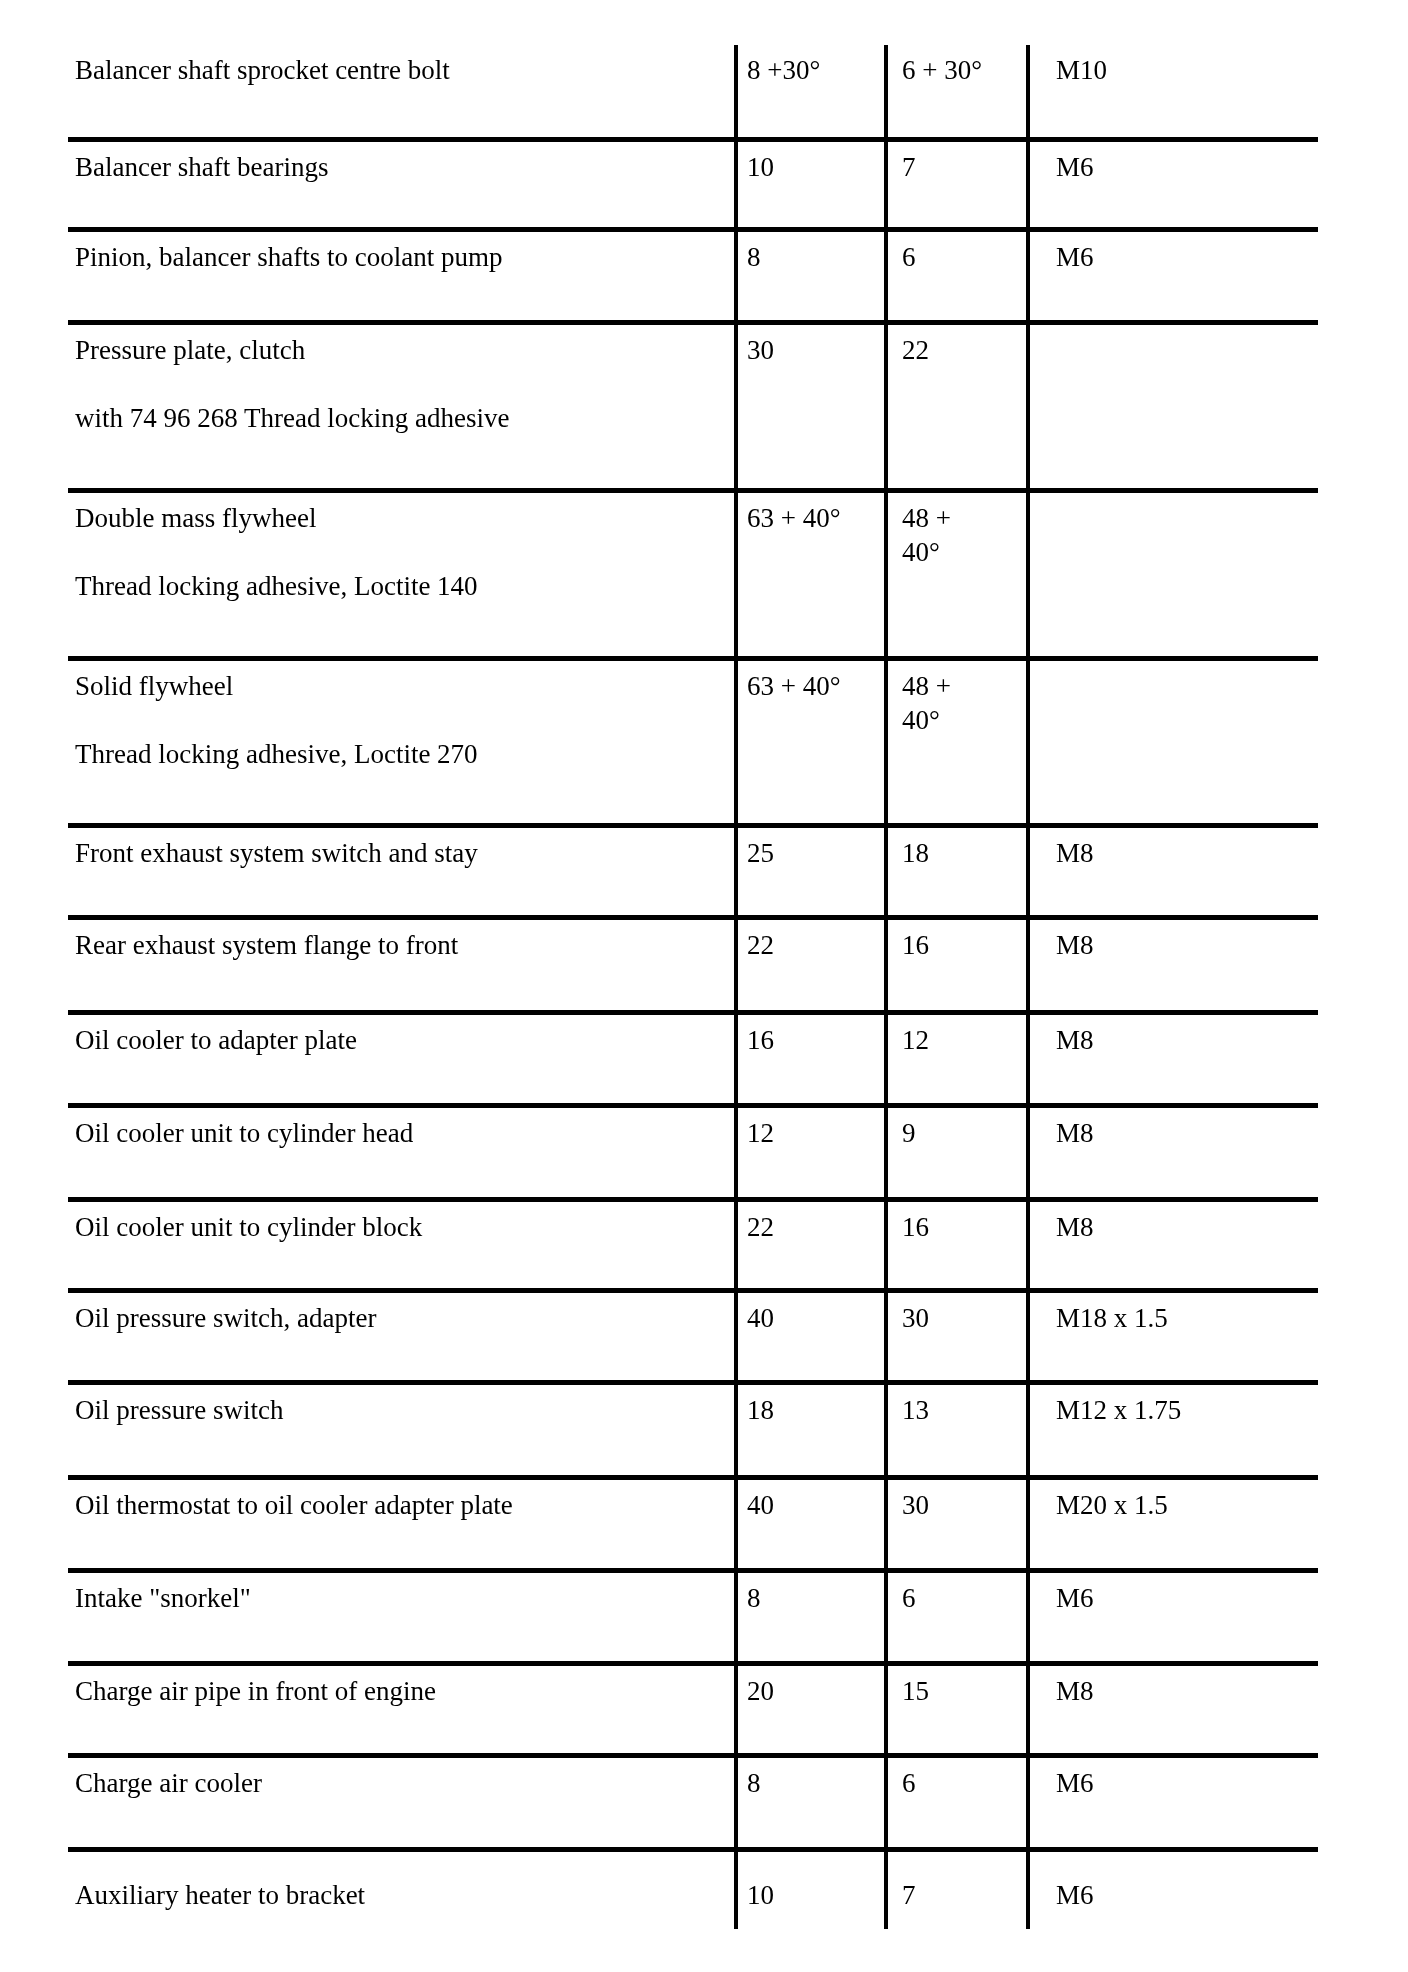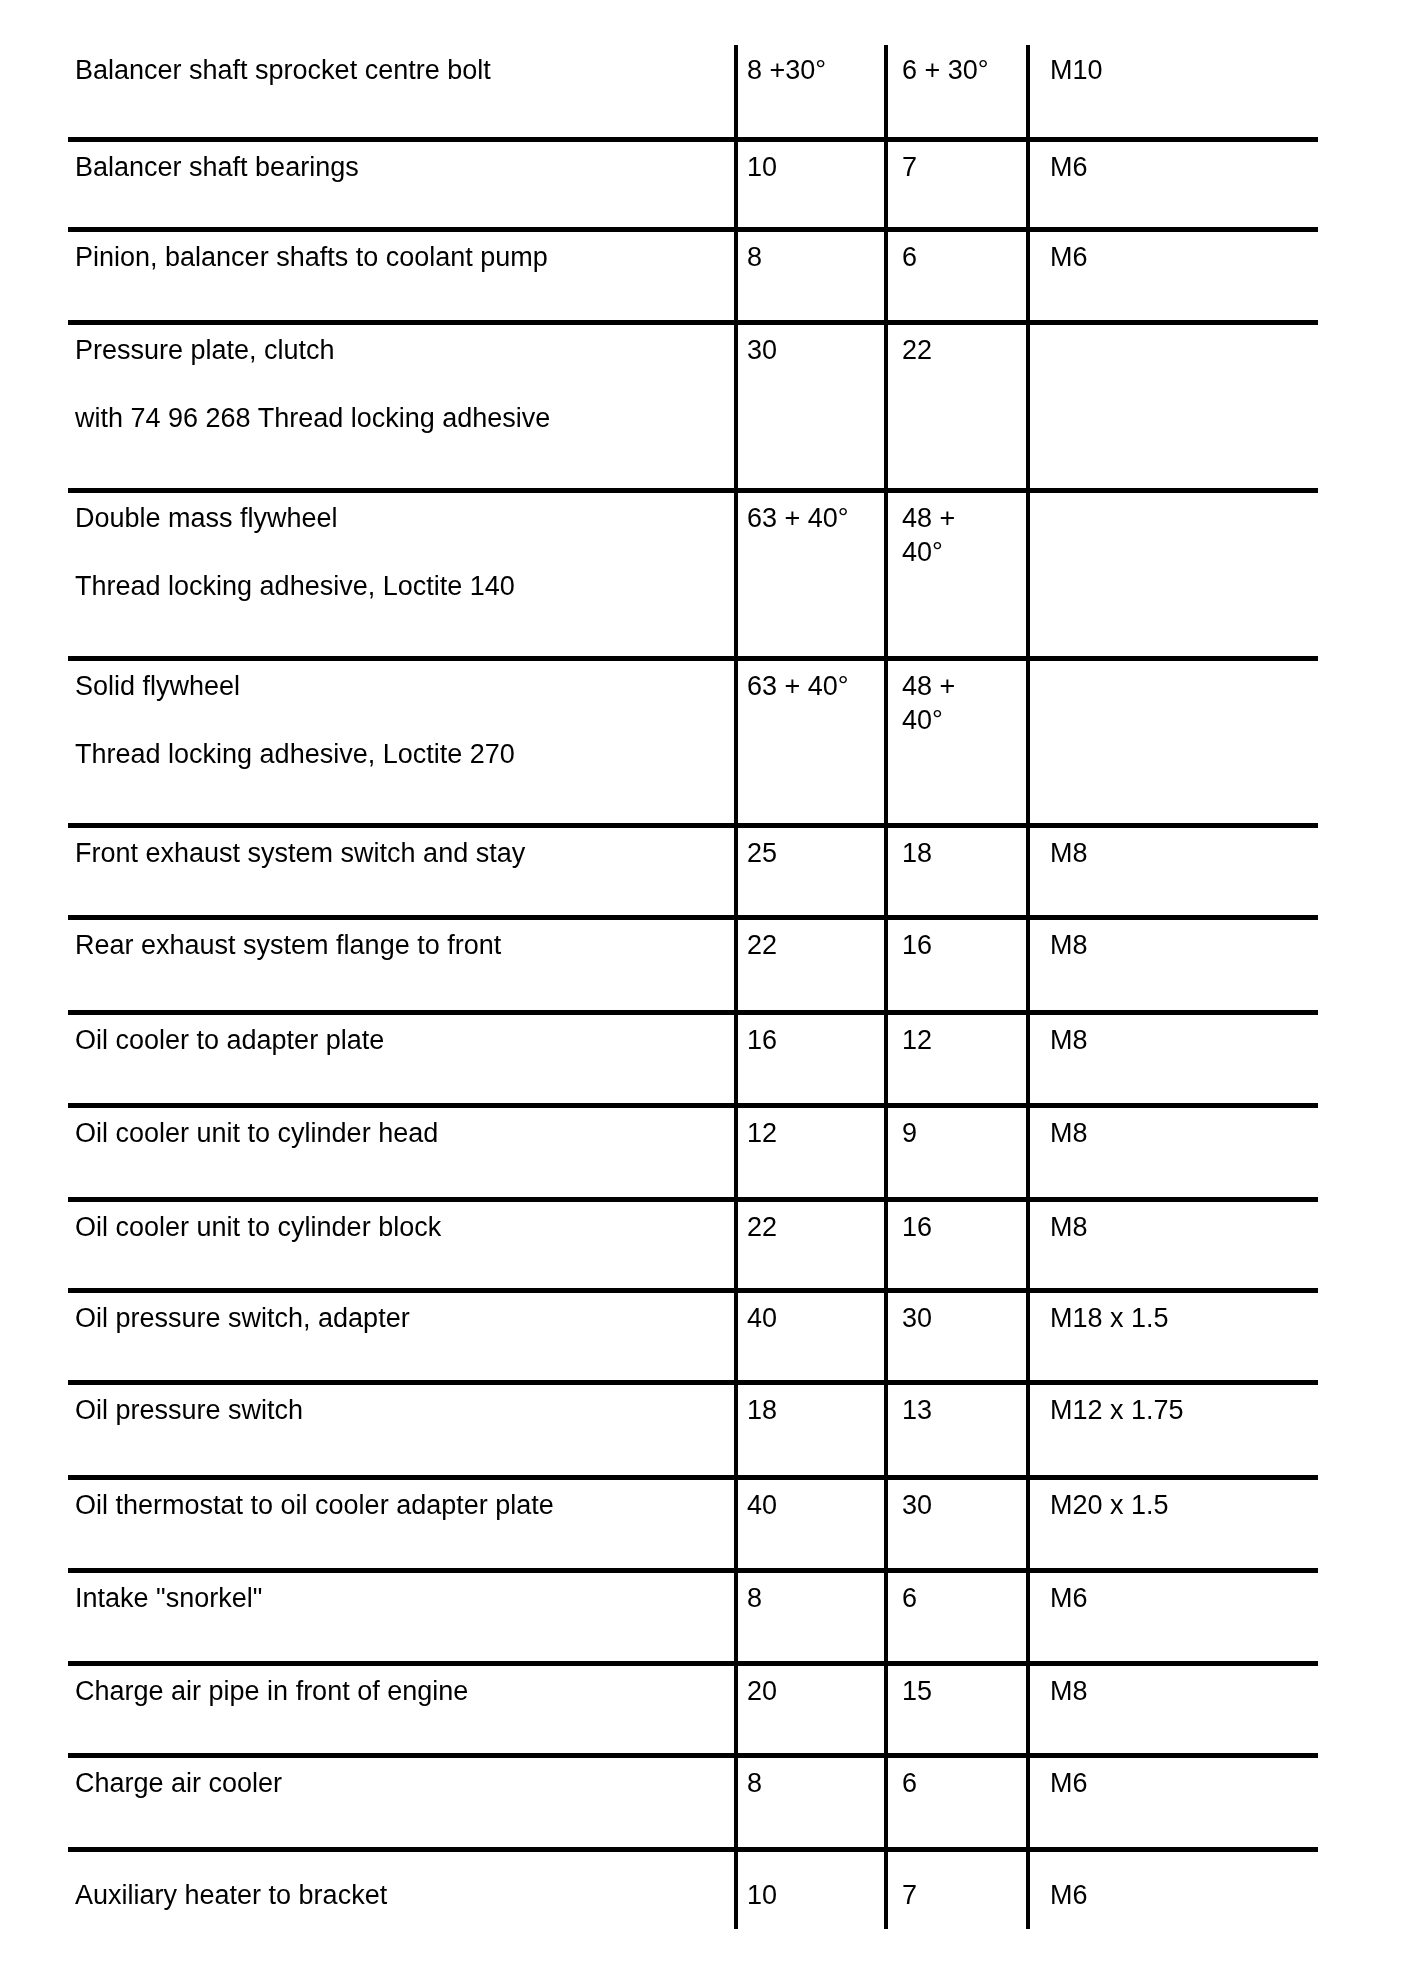--- a/index.html
+++ b/index.html
@@ -5,21 +5,21 @@
   html, body {
     margin: 0;
     padding: 0;
     background: #ffffff;
   }
   .page {
     position: relative;
     width: 1408px;
     height: 1972px;
     background: #ffffff;
-    font-family: Liberation Sans, sans-serif;
+    font-family: Liberation Serif, serif;
     color: #000000;
     overflow: hidden;
   }
   .torque-table {
     position: absolute;
     left: 68px;
     top: 45px;
     width: 1250px;
   }
   .trow {
@@ -35,21 +35,21 @@
     box-sizing: border-box;
     padding-top: 8px;
     font-size: 27px;
     line-height: 34px;
     white-space: pre-line;
     overflow: hidden;
   }
   .c1 { width: 666px; padding-left: 7px;  }
   .c2 { width: 150px; padding-left: 13px; }
   .c3 { width: 142px; padding-left: 18px; }
-  .c4 { width: 292px; padding-left: 24px; }
+  .c4 { width: 292px; padding-left: 30px; }
   .vline {
     position: absolute;
     top: 0;
     bottom: 0;
     width: 4px;
     background: #000000;
   }
   .vline.v1 { left: 666px; }
   .vline.v2 { left: 816px; }
   .vline.v3 { left: 958px; }

